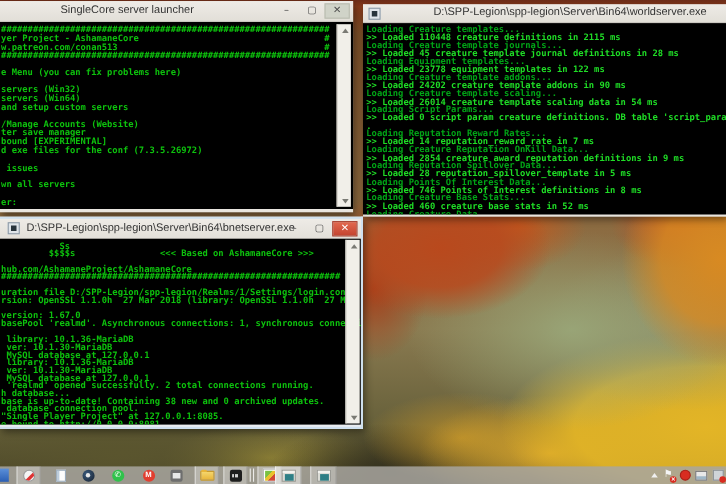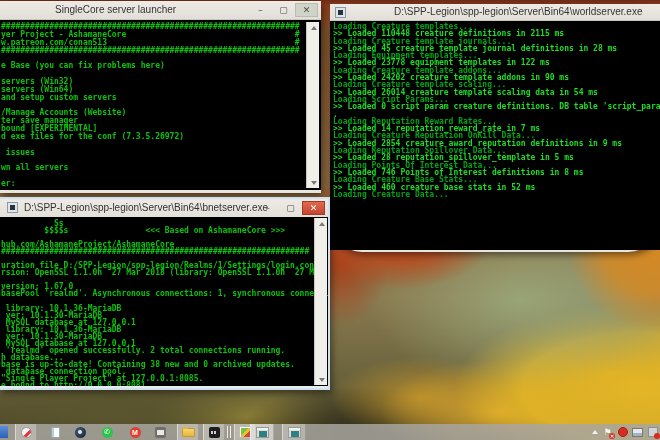--- a/index.html
+++ b/index.html
@@ -56,21 +56,21 @@
 
   
   .win-launcher { left:0; top:1px; width:321px; height:192px; background:#e8e5df; }
   .win-launcher .titlebar { height:19px; }
   .win-launcher .title { left:55px; }
   .win-launcher .console { top:19px; bottom:3px; }
   .win-launcher .clines { padding:3px 0 0 1px; }
   .win-launcher .cline { height:7.85px; }
   .win-launcher .scrollbar { top:2px; bottom:2px; right:2px; }
 
-  .win-world { left:330px; top:4px; width:330px; height:248px; background:#e8e5df;border-radius:32px; }
+  .win-world { left:330px; top:4px; width:330px; height:193px; background:#e8e5df; }
   .win-world .titlebar { height:17px; }
   .win-world .title { left:64px; top:2px; }
   .win-world .titlebar .app-ico { position:absolute; left:5px; top:3px; }
   .win-world .console { top:17px; bottom:2px; }
   .win-world .clines { padding:2px 0 0 3px; }
   .win-world .cline { height:7.3px; }
 
   .win-bnet { left:0; top:197px; width:330px; height:193px; background:#e9ecef;
               border:2px solid #cfe0ee; border-left:none; }
   .win-bnet .titlebar { height:20px; }
@@ -139,21 +139,21 @@
       </span>
     </div>
     <div class="console">
       <div class="clines">
 
       <div class="cline g">##############################################################</div>
           <div class="cline g">yer Project - AshamaneCore                                   #</div>
           <div class="cline g">w.patreon.com/conan513                                       #</div>
           <div class="cline g">##############################################################</div>
           <div class="cline g"></div>
-          <div class="cline g">e Base (you can fix problems here)</div>
+          <div class="cline g">e Menu (you can fix problems here)</div>
           <div class="cline g"></div>
           <div class="cline g">servers (Win32)</div>
           <div class="cline g">servers (Win64)</div>
           <div class="cline g">and setup custom servers</div>
           <div class="cline g"></div>
           <div class="cline g">/Manage Accounts (Website)</div>
           <div class="cline g">ter save manager</div>
           <div class="cline g">bound [EXPERIMENTAL]</div>
           <div class="cline g">d exe files for the conf (7.3.5.26972)</div>
           <div class="cline g"></div>

